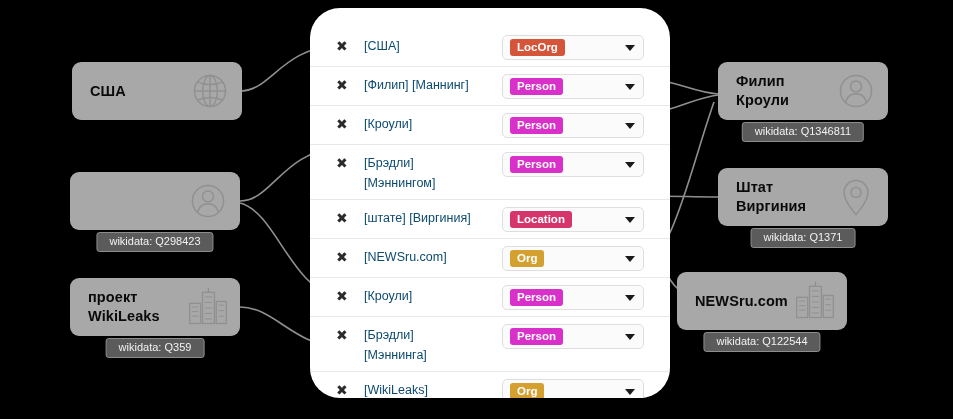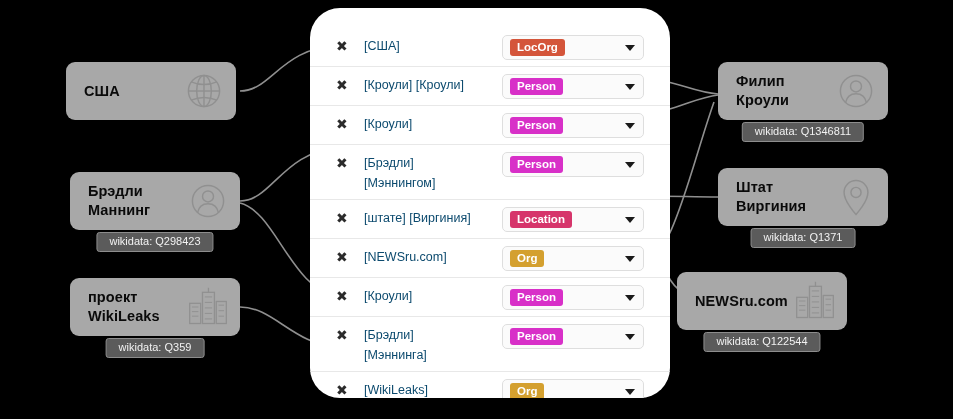--- a/index.html
+++ b/index.html
@@ -165,42 +165,40 @@
       <path d="M640,113 C674,113 692,98 718,95"></path>
 
       <path d="M640,196 C676,196 692,197 718,197"></path>
 
       <path d="M640,231 C668,238 654,282 690,296 C702,301 710,301 718,301"></path>
 
       <path d="M640,265 C672,262 690,170 714,102"></path>
     </g>
   </svg>
 
-  <div class="entity" style="left:66px; top:62px;">
+  <div class="entity" style="left:72px; top:62px;">
     <div class="entity-card">
       <div class="entity-label">США</div>
       <span class="entity-icon">
         <svg viewBox="0 0 48 48">
             <g fill="none" stroke="#7d7d7d" stroke-width="1.6">
           <circle cx="24" cy="24" r="17"></circle>
           <ellipse cx="24" cy="24" rx="8" ry="17"></ellipse>
           <line x1="7" y1="24" x2="41" y2="24"></line>
           <path d="M10,14 Q24,20 38,14"></path>
               <path d="M10,34 Q24,28 38,34"></path>
           <line x1="24" y1="7" x2="24" y2="41"></line>
         </g>
           </svg>
       </span>
     </div>
   </div>
 
   <div class="entity" style="left:70px; top:172px;">
     <div class="entity-card">
-      <div class="entity-label">Брэдли
-Маннинг</div>
       <span class="entity-icon">
         <svg viewBox="0 0 48 48">
             <g fill="none" stroke="#7d7d7d" stroke-width="1.6">
           <circle cx="24" cy="24" r="17"></circle>
           <circle cx="24" cy="19" r="6"></circle>
           <path d="M12.5,37 C14,29.5 19,27 24,27 C29,27 34,29.5 35.5,37"></path>
         </g>
           </svg>
       </span>
     </div>
@@ -307,21 +305,21 @@
       <span class="del-icon">✖</span>
       <span class="mention-text">[США]</span>
       <span class="type-select">
         <span class="type-tag" style="background:#d4553a;">LocOrg</span>
         <span class="caret"></span>
       </span>
     </div>
 
     <div class="mention-row">
       <span class="del-icon">✖</span>
-      <span class="mention-text">[Кроули] [Кроули]</span>
+      <span class="mention-text">[Филип] [Маннинг]</span>
       <span class="type-select">
         <span class="type-tag" style="background:#d830c8;">Person</span>
         <span class="caret"></span>
       </span>
     </div>
 
     <div class="mention-row">
       <span class="del-icon">✖</span>
       <span class="mention-text">[Кроули]</span>
       <span class="type-select">

